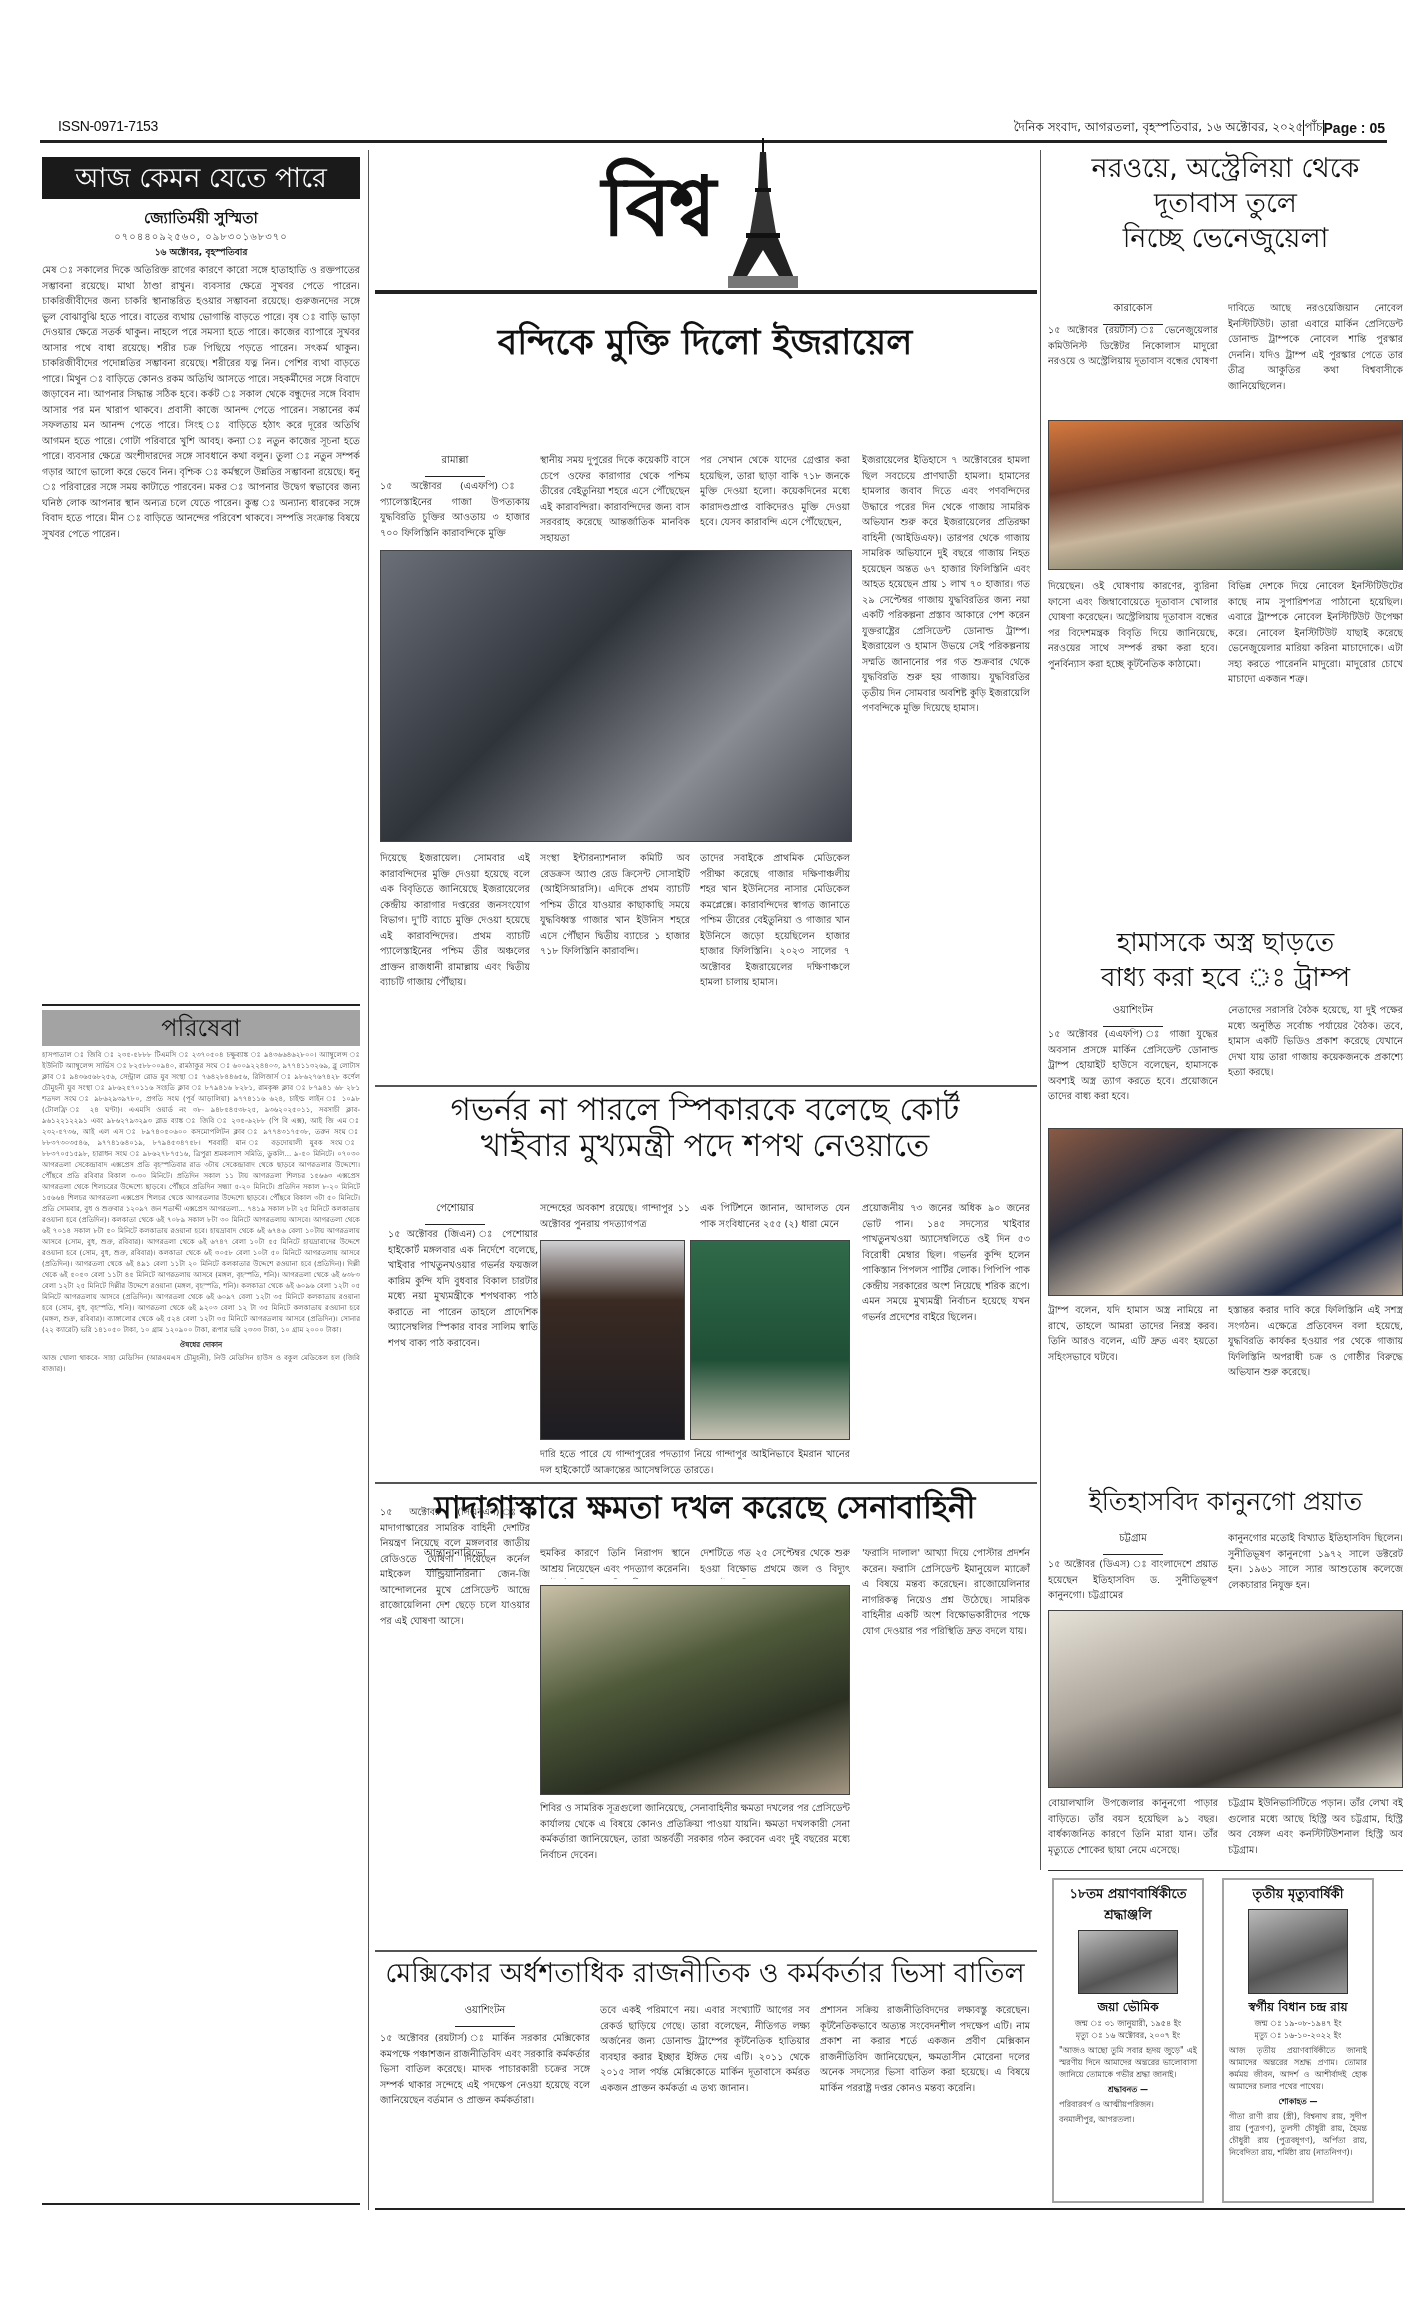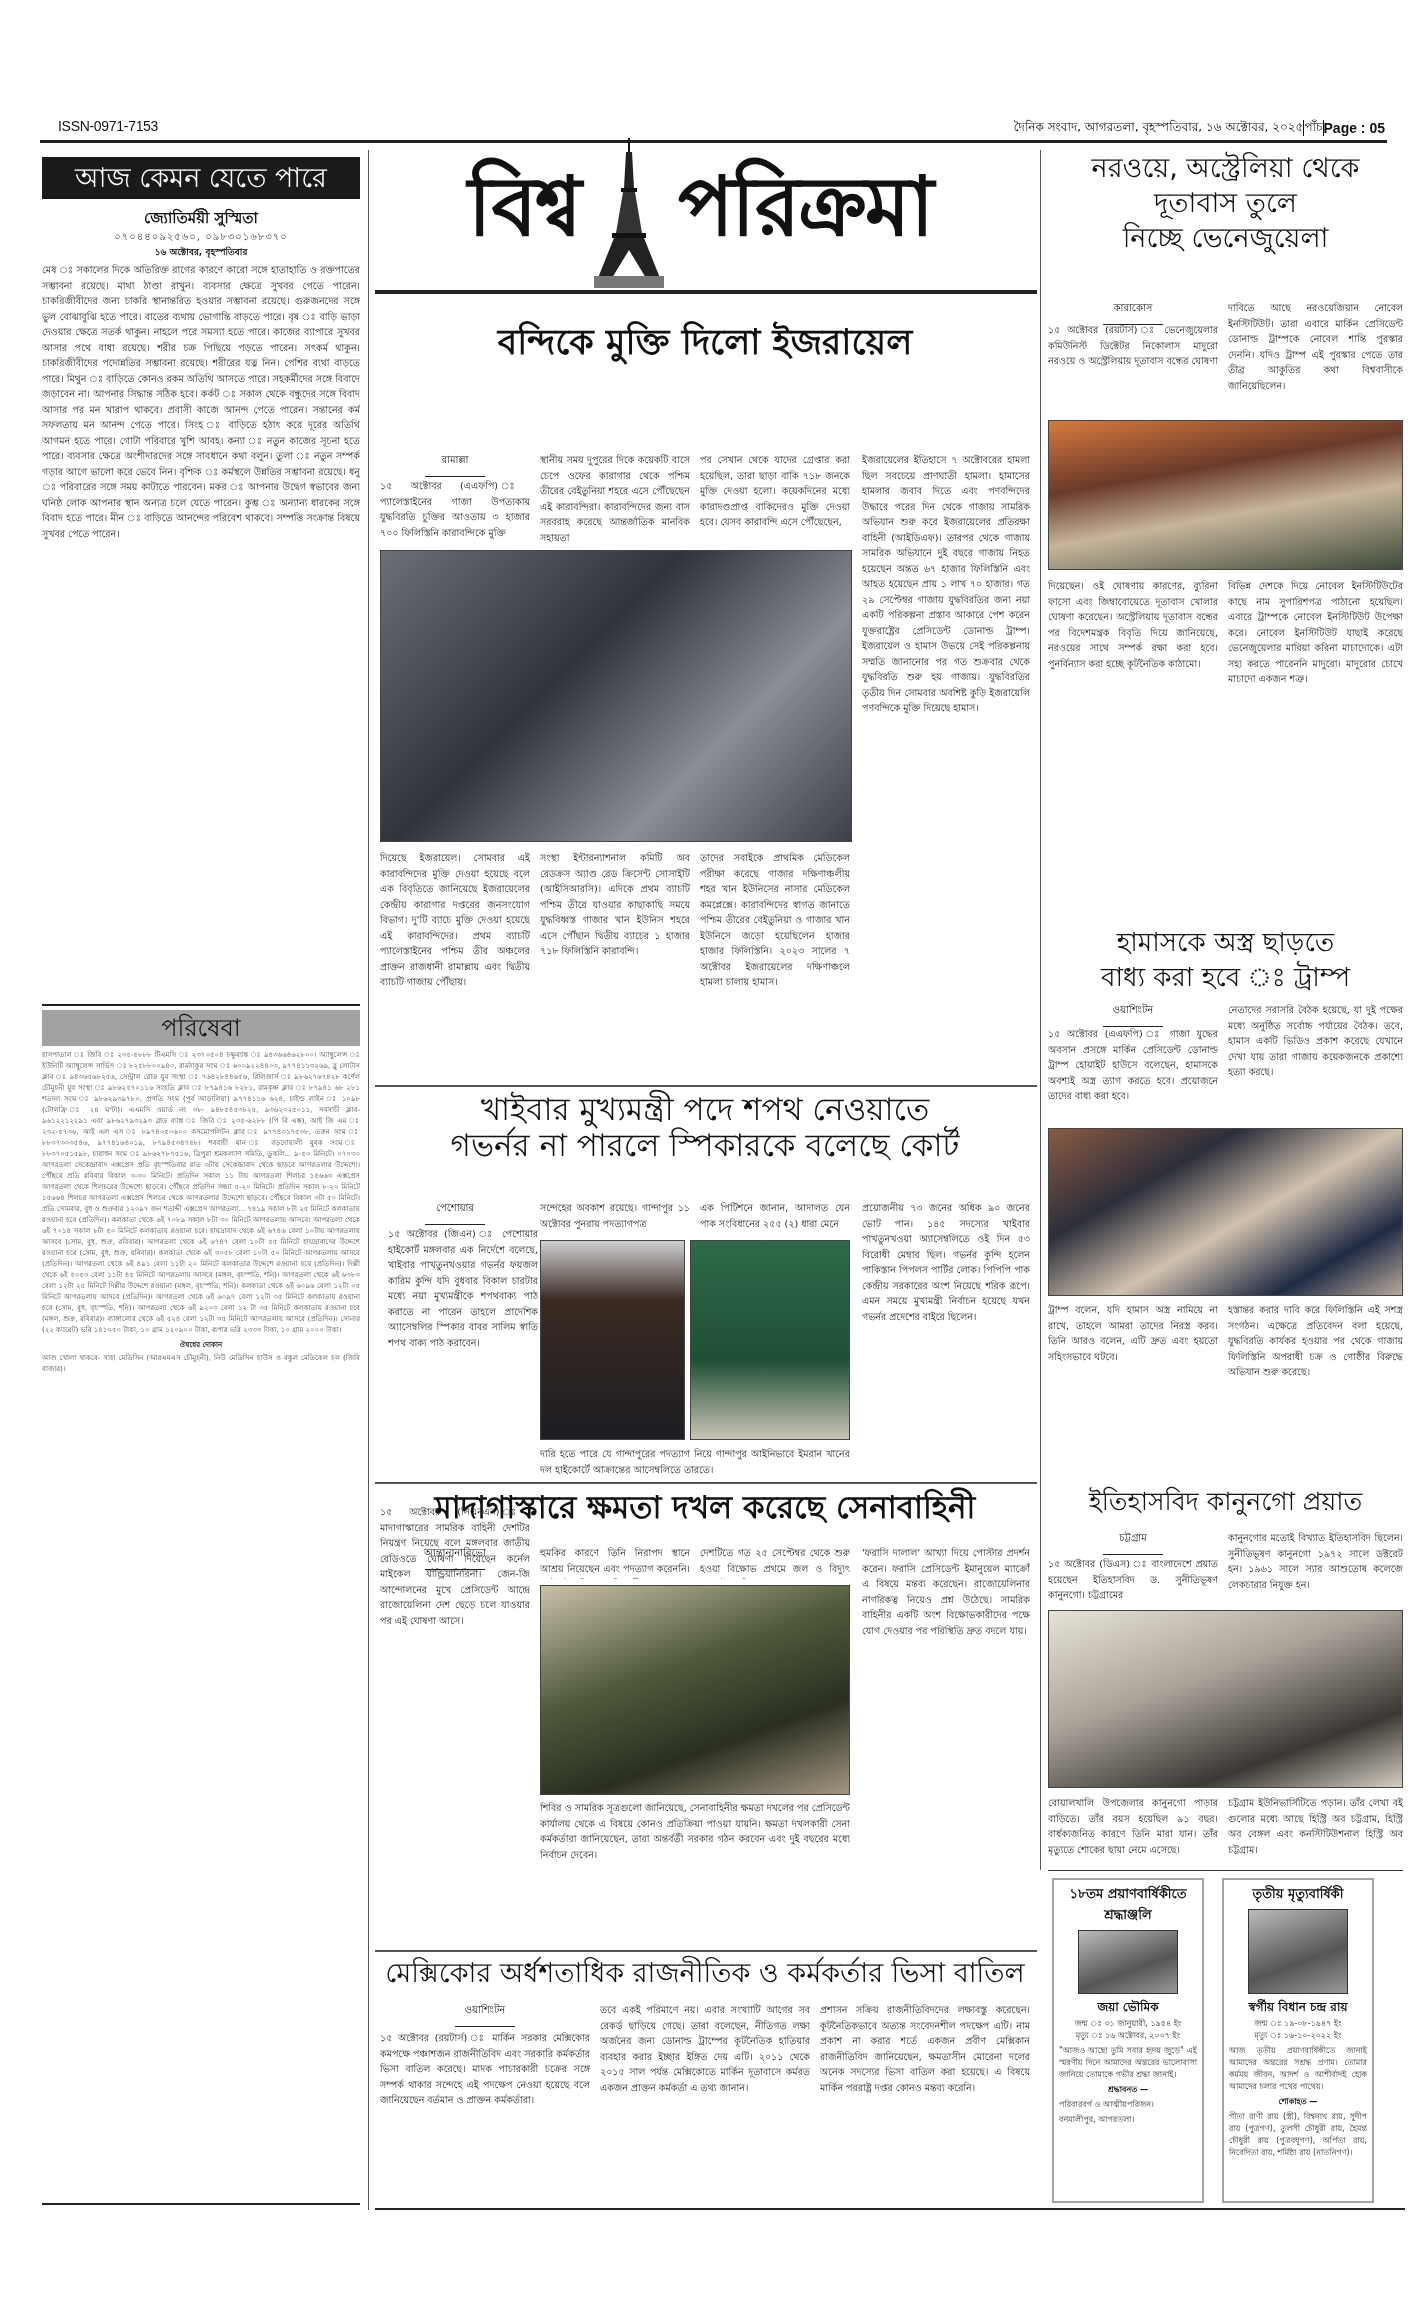--- a/index.html
+++ b/index.html
@@ -89,41 +89,40 @@
   <span class="word">বিশ্ব</span>
   <svg class="eiffel" viewBox="0 0 70 150">
     <rect x="34" y="0" width="2" height="14" fill="#111"></rect>
     <polygon points="32,14 38,14 40,50 30,50" fill="#222"></polygon>
     <rect x="27" y="50" width="16" height="4" fill="#111"></rect>
     <polygon points="29,54 41,54 48,95 22,95" fill="#333"></polygon>
     <rect x="18" y="95" width="34" height="5" fill="#111"></rect>
     <polygon points="20,100 50,100 66,140 52,140 35,112 18,140 4,140" fill="#222"></polygon>
     <rect x="0" y="138" width="70" height="12" fill="#777"></rect>
   </svg>
-  <span class="word">পরিক্রমা</span>
 </div>
 <div class="abs mast-rule"></div>
 
 <div class="abs headline h1">
   <div>বন্দিকে মুক্তি দিলো ইজরায়েল</div>
 </div>
 <div class="abs dateline" style="left:380px; top:452px; width:150px;">রামাল্লা</div>
 <div class="abs text" style="left:380px; top:478px; width:150px; height:66px;">১৫ অক্টোবর (এএফপি) ঃ প্যালেস্তাইনের গাজা উপত্যকায় যুদ্ধবিরতি চুক্তির আওতায় ৩ হাজার ৭০০ ফিলিস্তিনি কারাবন্দিকে মুক্তি</div>
 <div class="abs text" style="left:540px; top:452px; width:150px; height:92px;">স্থানীয় সময় দুপুরের দিকে কয়েকটি বাসে চেপে ওফের কারাগার থেকে পশ্চিম তীরের বেইতুনিয়া শহরে এসে পৌঁছেছেন এই কারাবন্দিরা। কারাবন্দিদের জন্য বাস সরবরাহ করেছে আন্তর্জাতিক মানবিক সহায়তা</div>
 <div class="abs text" style="left:700px; top:452px; width:150px; height:92px;">পর সেখান থেকে যাদের গ্রেপ্তার করা হয়েছিল, তারা ছাড়া বাকি ৭১৮ জনকে মুক্তি দেওয়া হলো। কয়েকদিনের মধ্যে কারাদণ্ডপ্রাপ্ত বাকিদেরও মুক্তি দেওয়া হবে। যেসব কারাবন্দি এসে পৌঁছেছেন,</div>
 <div class="abs text" style="left:862px; top:452px; width:168px; height:630px;">ইজরায়েলের ইতিহাসে ৭ অক্টোবরের হামলা ছিল সবচেয়ে প্রাণঘাতী হামলা। হামাসের হামলার জবাব দিতে এবং পণবন্দিদের উদ্ধারে পরের দিন থেকে গাজায় সামরিক অভিযান শুরু করে ইজরায়েলের প্রতিরক্ষা বাহিনী (আইডিএফ)। তারপর থেকে গাজায় সামরিক অভিযানে দুই বছরে গাজায় নিহত হয়েছেন অন্তত ৬৭ হাজার ফিলিস্তিনি এবং আহত হয়েছেন প্রায় ১ লাখ ৭০ হাজার। গত ২৯ সেপ্টেম্বর গাজায় যুদ্ধবিরতির জন্য নয়া একটি পরিকল্পনা প্রস্তাব আকারে পেশ করেন যুক্তরাষ্ট্রের প্রেসিডেন্ট ডোনাল্ড ট্রাম্প। ইজরায়েল ও হামাস উভয়ে সেই পরিকল্পনায় সম্মতি জানানোর পর গত শুক্রবার থেকে যুদ্ধবিরতি শুরু হয় গাজায়। যুদ্ধবিরতির তৃতীয় দিন সোমবার অবশিষ্ট কুড়ি ইজরায়েলি পণবন্দিকে মুক্তি দিয়েছে হামাস।</div>
 <div class="abs photo" style="left:380px; top:550px; width:472px; height:292px;"></div>
 <div class="abs text" style="left:380px; top:850px; width:150px; height:232px;">দিয়েছে ইজরায়েল। সোমবার এই কারাবন্দিদের মুক্তি দেওয়া হয়েছে বলে এক বিবৃতিতে জানিয়েছে ইজরায়েলের কেন্দ্রীয় কারাগার দপ্তরের জনসংযোগ বিভাগ। দু'টি ব্যাচে মুক্তি দেওয়া হয়েছে এই কারাবন্দিদের। প্রথম ব্যাচটি প্যালেস্তাইনের পশ্চিম তীর অঞ্চলের প্রাক্তন রাজধানী রামাল্লায় এবং দ্বিতীয় ব্যাচটি গাজায় পৌঁছায়।</div>
 <div class="abs text" style="left:540px; top:850px; width:150px; height:232px;">সংস্থা ইন্টারন্যাশনাল কমিটি অব রেডক্রস অ্যাণ্ড রেড ক্রিসেন্ট সোসাইটি (আইসিআরসি)। এদিকে প্রথম ব্যাচটি পশ্চিম তীরে যাওয়ার কাছাকাছি সময়ে যুদ্ধবিধ্বস্ত গাজার খান ইউনিস শহরে এসে পৌঁছান দ্বিতীয় ব্যাচের ১ হাজার ৭১৮ ফিলিস্তিনি কারাবন্দি।</div>
 <div class="abs text" style="left:700px; top:850px; width:150px; height:232px;">তাদের সবাইকে প্রাথমিক মেডিকেল পরীক্ষা করেছে গাজার দক্ষিণাঞ্চলীয় শহর খান ইউনিসের নাসার মেডিকেল কমপ্লেক্সে। কারাবন্দিদের স্বাগত জানাতে পশ্চিম তীরের বেইতুনিয়া ও গাজার খান ইউনিসে জড়ো হয়েছিলেন হাজার হাজার ফিলিস্তিনি। ২০২৩ সালের ৭ অক্টোবর ইজরায়েলের দক্ষিণাঞ্চলে হামলা চালায় হামাস।</div>
 
 <div class="abs rule-c"></div>
 <div class="abs headline h2" style="font-weight:normal;">
+  <div>গভর্নর না পারলে স্পিকারকে বলেছে কোর্ট</div>
   <div>খাইবার মুখ্যমন্ত্রী পদে শপথ নেওয়াতে</div>
-  <div>গভর্নর না পারলে স্পিকারকে বলেছে কোর্ট</div>
 </div>
 <div class="abs dateline" style="left:380px; top:1200px; width:150px;">পেশোয়ার</div>
 <div class="abs text" style="left:380px; top:1226px; width:150px; height:250px;margin-left:8px;">১৫ অক্টোবর (জিএন) ঃ পেশোয়ার হাইকোর্ট মঙ্গলবার এক নির্দেশে বলেছে, খাইবার পাখতুনখওয়ার গভর্নর ফয়জল কারিম কুন্দি যদি বুধবার বিকাল চারটার মধ্যে নয়া মুখ্যমন্ত্রীকে শপথবাক্য পাঠ করাতে না পারেন তাহলে প্রাদেশিক অ্যাসেম্বলির স্পিকার বাবর সালিম স্বাতি শপথ বাক্য পাঠ করাবেন।</div>
 <div class="abs text" style="left:540px; top:1200px; width:150px; height:34px;">সন্দেহের অবকাশ রয়েছে। গান্দাপুর ১১ অক্টোবর পুনরায় পদত্যাগপত্র</div>
 <div class="abs text" style="left:700px; top:1200px; width:150px; height:34px;">এক পিটিশনে জানান, আদালত যেন পাক সংবিধানের ২৫৫ (২) ধারা মেনে</div>
 <div class="abs text" style="left:862px; top:1200px; width:168px; height:276px;">প্রয়োজনীয় ৭৩ জনের অধিক ৯০ জনের ভোট পান। ১৪৫ সদস্যের খাইবার পাখতুনখওয়া অ্যাসেম্বলিতে ওই দিন ৫৩ বিরোধী মেম্বার ছিল। গভর্নর কুন্দি হলেন পাকিস্তান পিপলস পার্টির লোক। পিপিপি পাক কেন্দ্রীয় সরকারের অংশ নিয়েছে শরিক রূপে। এমন সময়ে মুখ্যমন্ত্রী নির্বাচন হয়েছে যখন গভর্নর প্রদেশের বাইরে ছিলেন।</div>
 <div class="abs photo" style="left:540px; top:1240px; width:145px; height:200px; background:linear-gradient(180deg,#cfcfd2 0%,#3a2a22 30%,#1d1d22 100%);"></div>
 <div class="abs photo" style="left:690px; top:1240px; width:160px; height:200px; background:linear-gradient(180deg,#2f6a4a 0%,#1f4f36 60%,#c9c4b5 100%);"></div>
 <div class="abs text" style="left:540px; top:1446px; width:310px; height:30px;">দারি হতে পারে যে গান্দাপুরের পদত্যাগ নিয়ে গান্দাপুর আইনিভাবে ইমরান খানের দল হাইকোর্টে আক্রান্তের আসেম্বলিতে তারতে।</div>
 <div class="abs hr" style="left:375px; top:1482px; width:662px;"></div>

